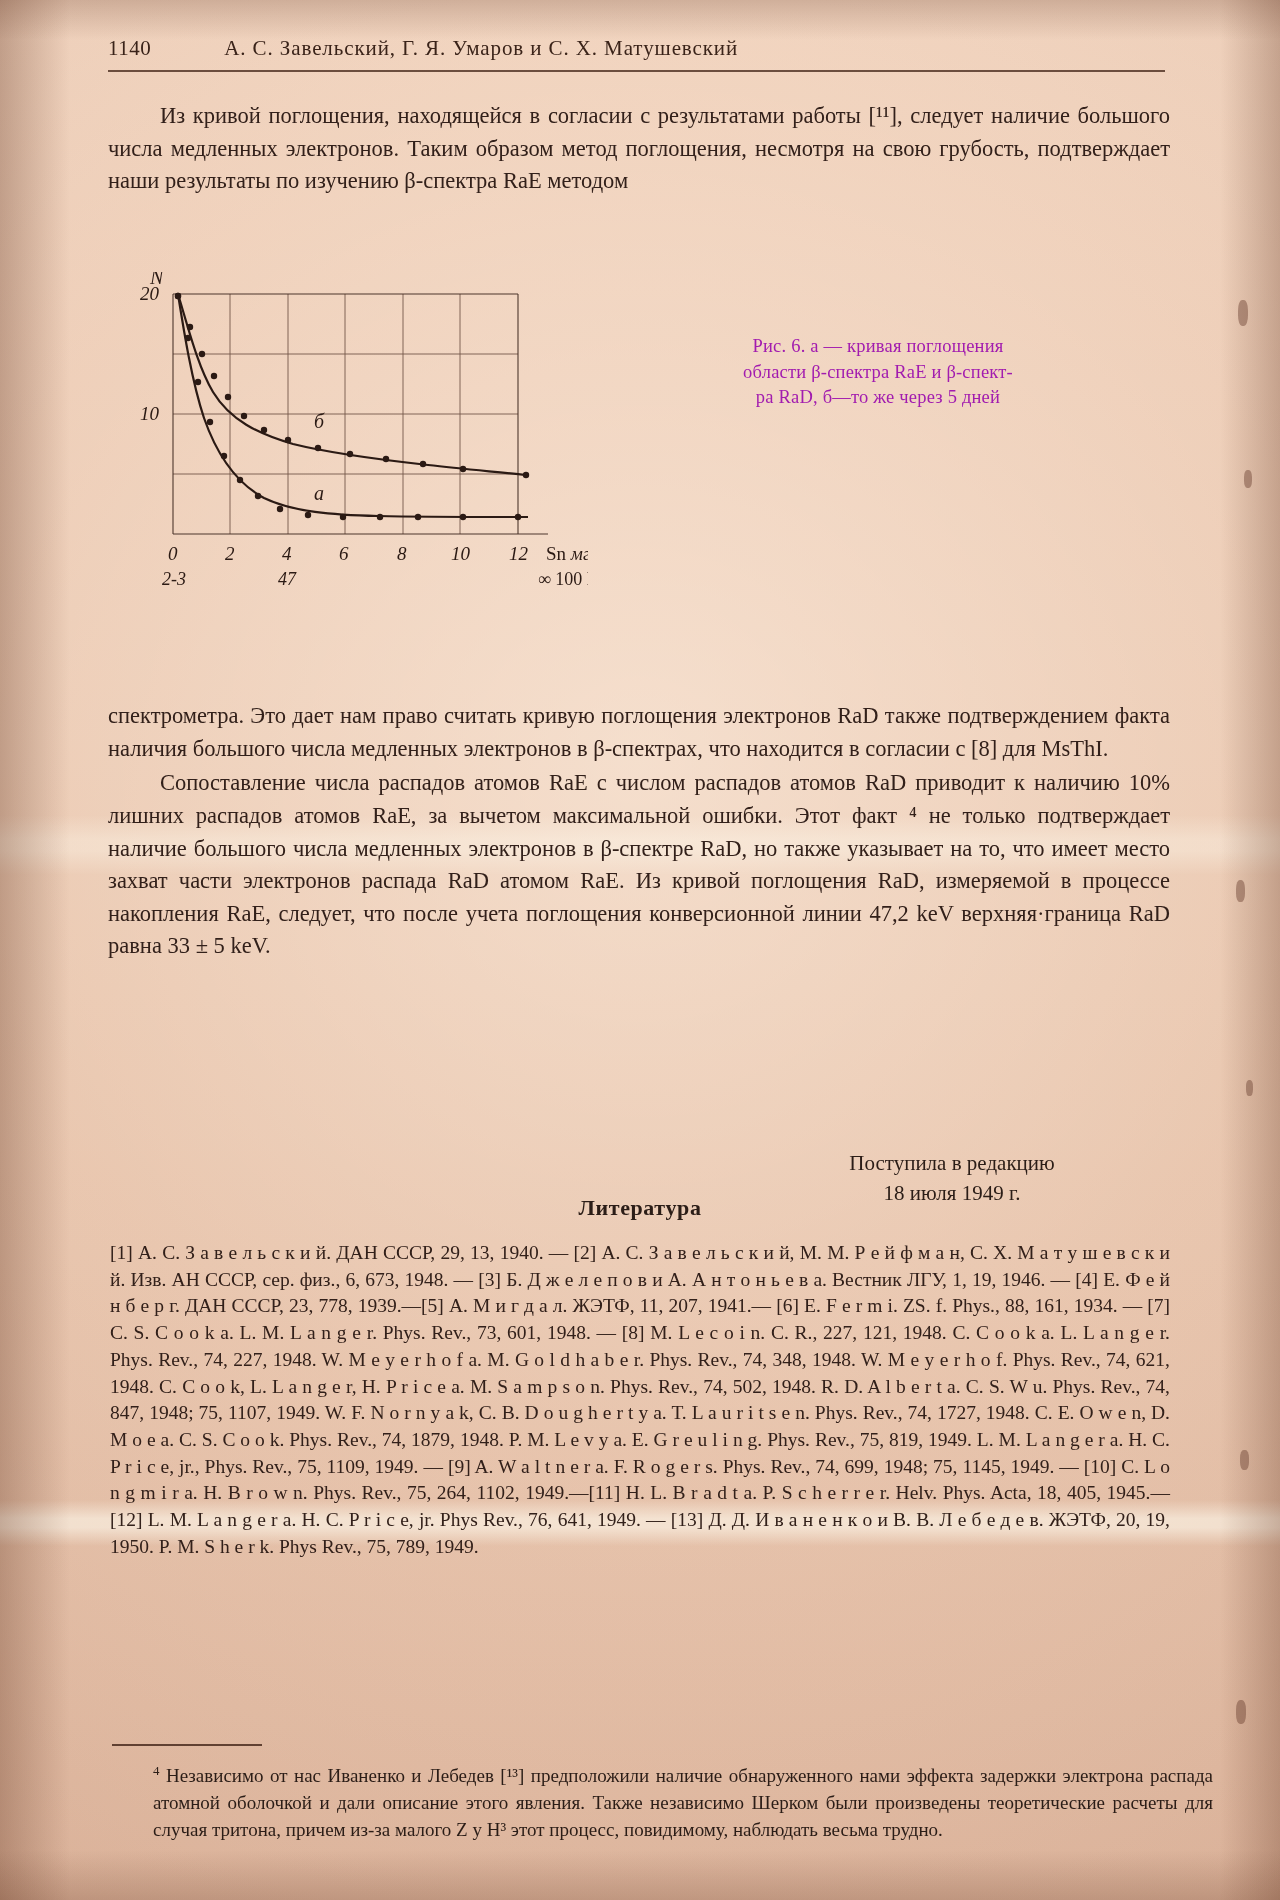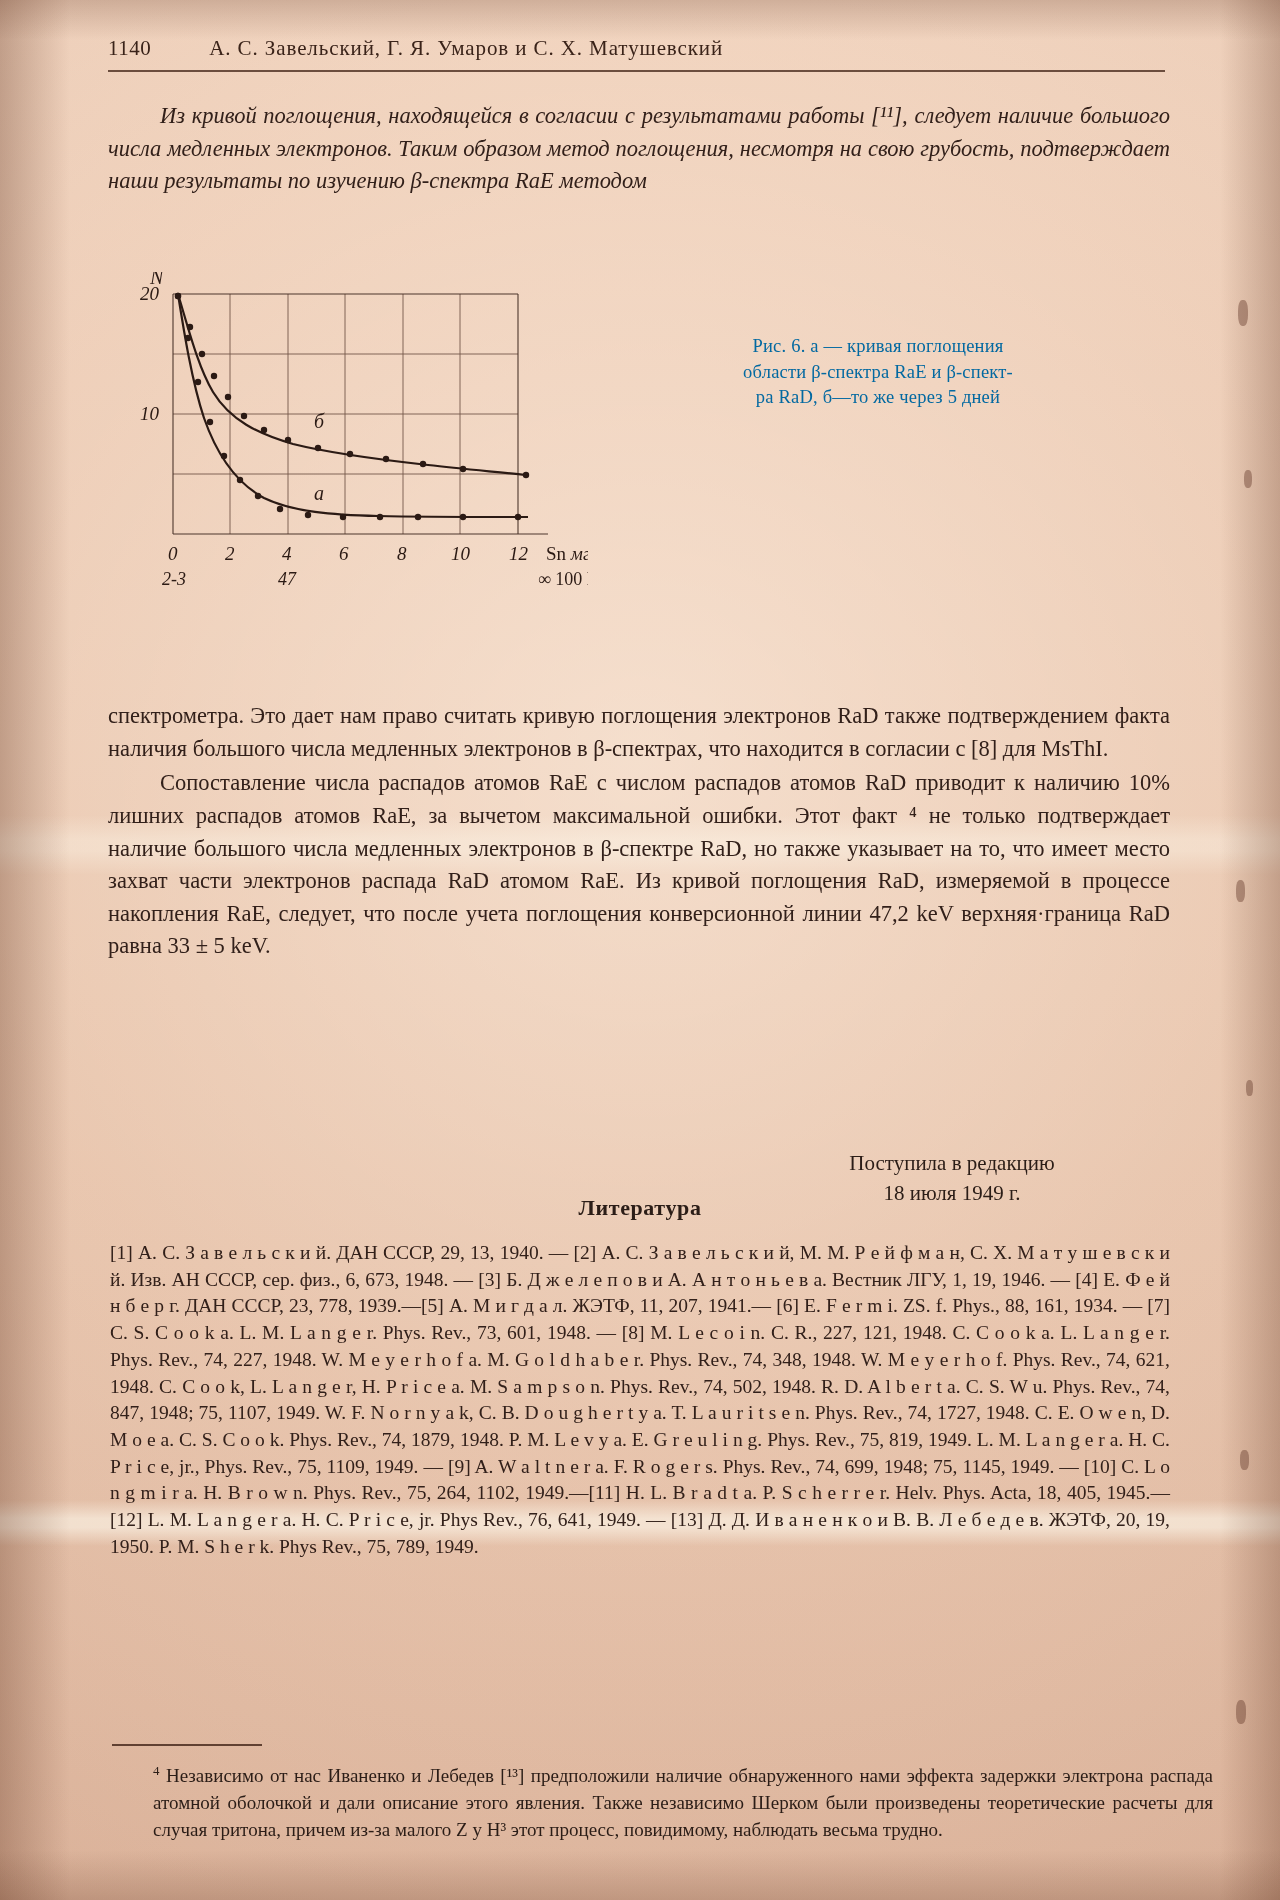--- a/index.html
+++ b/index.html
@@ -63,20 +63,21 @@
   }
 
   
   .header {
     position: absolute;
     left: 108px;
     top: 36px;
     width: 1060px;
     display: flex;
     align-items: baseline;
+    gap: 15px;
   }
   .folio {
     font-size: 21px;
     letter-spacing: 0.5px;
     color: #3a2319;
   }
   .running-title {
     margin-left: 58px;
     font-size: 21px;
     letter-spacing: 0.9px;
@@ -103,21 +104,21 @@
     color: #32201a;
     text-align: justify;
   }
   .para {
     margin: 0 0 2px 0;
     text-indent: 52px;
     text-align: justify;
     text-justify: inter-word;
   }
 
-  #para1 { position: absolute; left: 108px; top: 100px; width: 1062px; font-style: italic; }
+  #para1 { position: absolute; left: 108px; top: 100px; width: 1062px; }
   #para-mid { position: absolute; left: 108px; top: 700px; width: 1062px; }
 
   
   .figure-wrap {
     position: absolute;
     left: 108px;
     top: 272px;
     width: 1062px;
     height: 400px;
   }
@@ -130,21 +131,21 @@
   }
   .caption {
     position: absolute;
     left: 560px;
     top: 62px;
     width: 420px;
     font-size: 18.5px;
     line-height: 1.38;
     letter-spacing: 0.2px;
     text-align: center;
-    color: #0369a1;
+    color: #a21caf;
   }
   .caption .cap-line { display: block; }
 
   
   .received {
     position: absolute;
     right: 118px;
     top: 1108px;
     width: 420px;
     text-align: center;

